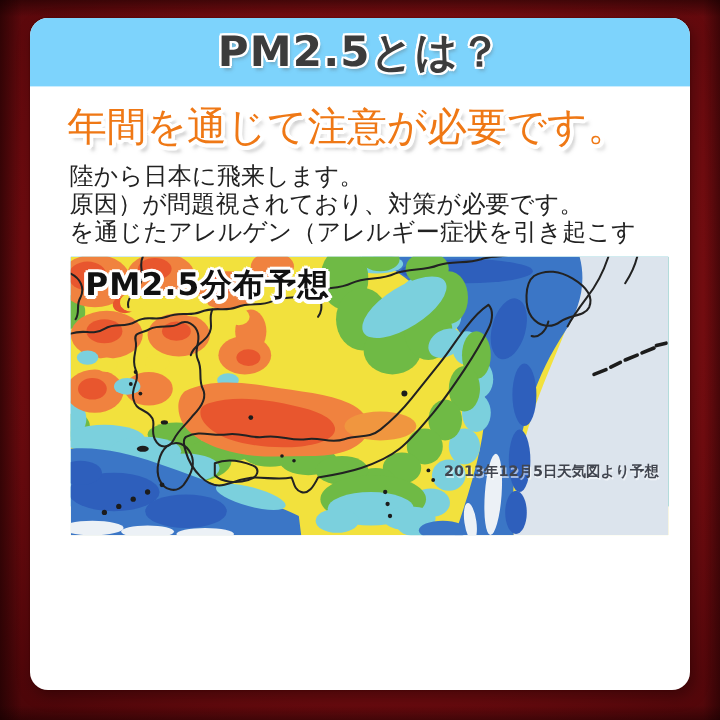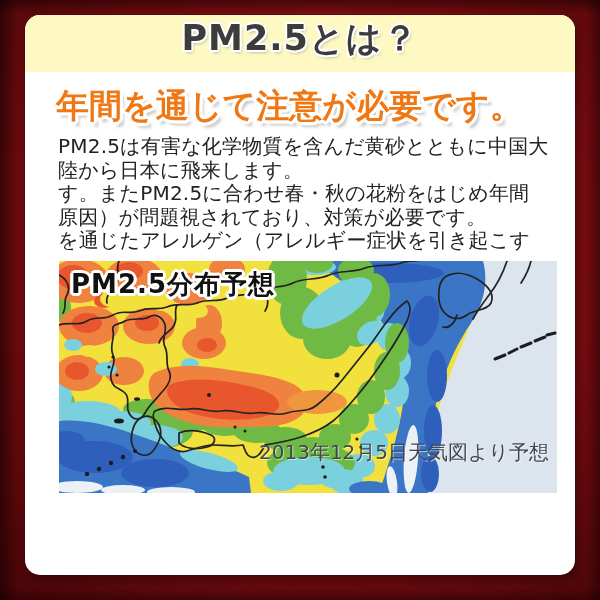--- a/index.html
+++ b/index.html
@@ -14,33 +14,33 @@
     background:
       linear-gradient(90deg, rgba(15,0,0,.55) 0, rgba(15,0,0,0) 18px, rgba(15,0,0,0) calc(100% - 14px), rgba(15,0,0,.45) 100%),
       linear-gradient(180deg, rgba(15,0,0,.5) 0, rgba(15,0,0,0) 14px, rgba(15,0,0,0) calc(100% - 12px), rgba(15,0,0,.4) 100%);
   }
   .card {
     position:absolute; left:25px; top:15px; width:550px; height:560px;
     background:#ffffff; border-radius:15px; overflow:hidden;
     box-shadow: 0 0 0 1px rgba(60,0,0,.25), 3px 5px 12px rgba(0,0,0,.35);
   }
   .card-header {
-    height:57px; background:#fef9c3;
-    display:flex; align-items:flex-start; justify-content:center;
+    height:57px; background:#7dd3fc;
+    display:flex; align-items:center; justify-content:center;
   }
   .card-title {
     font-size:35px; font-weight:bold; color:#3C3C3C; letter-spacing:1px;
     text-shadow:
       2px 0 0 #fff, -2px 0 0 #fff, 0 2px 0 #fff, 0 -2px 0 #fff,
       1.5px 1.5px 0 #fff, -1.5px 1.5px 0 #fff, 1.5px -1.5px 0 #fff, -1.5px -1.5px 0 #fff,
       2px 3px 3px rgba(90,90,90,.35);
   }
   .headline {
     margin:14px 0 0 31px;
-    font-size:33px; line-height:40px; font-weight:bold; color:#EF7815; letter-spacing:0px;
+    font-size:33px; line-height:40px; font-weight:normal; color:#EF7815; letter-spacing:0px;
     text-shadow:
       3px 0 0 #fff, -3px 0 0 #fff, 0 3px 0 #fff, 0 -3px 0 #fff,
       2px 2px 0 #fff, -2px 2px 0 #fff, 2px -2px 0 #fff, -2px -2px 0 #fff,
       3px 1px 0 #fff, -3px 1px 0 #fff, 1px 3px 0 #fff, -1px 3px 0 #fff,
       3px -1px 0 #fff, -3px -1px 0 #fff, 1px -3px 0 #fff, -1px -3px 0 #fff,
       4px 5px 3px rgba(140,140,140,.5);
     white-space:nowrap;
   }
   .body-text {
     margin:9px 0 0 33px;
@@ -56,43 +56,41 @@
   .map-label {
     position:absolute; left:12px; top:6px;
     font-size:26px; font-weight:bold; color:#111; letter-spacing:1px;
     text-shadow:
       3px 0 0 #fff, -3px 0 0 #fff, 0 3px 0 #fff, 0 -3px 0 #fff,
       2px 2px 0 #fff, -2px 2px 0 #fff, 2px -2px 0 #fff, -2px -2px 0 #fff,
       3px 1px 0 #fff, -3px 1px 0 #fff, 1px 3px 0 #fff, -1px 3px 0 #fff;
     white-space:nowrap;
   }
   .map-caption {
-    position:absolute; right:8px; bottom:3px;
-    font-size:20px; font-weight:400; color:#41454F;
+    position:absolute; right:8px; bottom:20px;
+    font-size:12px; font-weight:700; color:#41454F;
     text-shadow: 1px 1px 0 rgba(255,255,255,.55);
     white-space:nowrap;
   }
 </style>
 </head>
 <body>
 
 <div class="bg-vignette"></div>
 
 <div class="card">
 
   <div class="card-header">
     <span class="card-title">PM2.5とは？</span>
   </div>
 
   <div class="headline">年間を通じて注意が必要です。</div>
 
   <div class="body-text">
-    <div class="line">PM2.5は有害な化学物質を含んだ黄砂とともに中国大</div>
     <div class="line">陸から日本に飛来します。</div>
-    <div class="line">す。またPM2.5に合わせ春・秋の花粉をはじめ年間</div>
     <div class="line">原因）が問題視されており、対策が必要です。</div>
     <div class="line">を通じたアレルゲン（アレルギー症状を引き起こす</div>
   </div>
 
   <div class="forecast-map">
     <svg viewBox="0 0 498 232" width="498" height="232" aria-hidden="true">
 
       <rect x="0" y="0" width="498" height="232" fill="#F2E13D"></rect>
 
       <path d="M424,0 L498,0 L498,232 L369,232 C369,215 370,195 374,172 C379,146 388,120 398,96 C408,72 418,48 424,28 Z" fill="#DCE4ED"></path>

